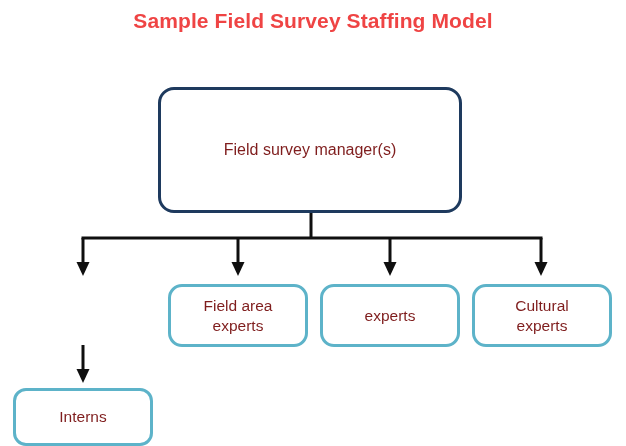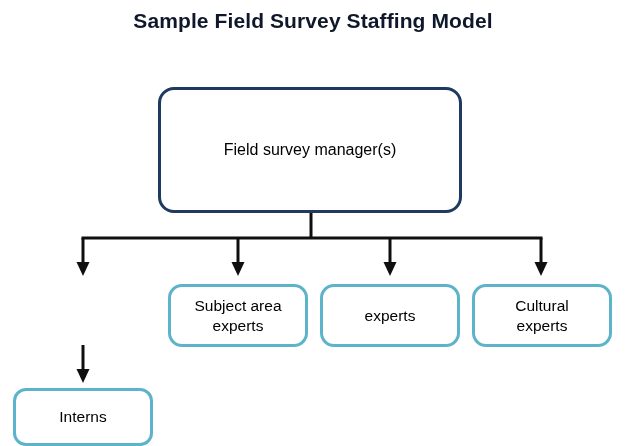--- a/index.html
+++ b/index.html
@@ -13,32 +13,32 @@
   }
   .diagram-title {
     position: absolute;
     top: 9px;
     left: 0;
     width: 100%;
     margin: 0;
     text-align: center;
     font-size: 21px;
     font-weight: 700;
-    color: #0f172a;
+    color: #ef4444;
     letter-spacing: 0.1px;
   }
   .node {
     position: absolute;
     box-sizing: border-box;
     background: #ffffff;
     display: flex;
     align-items: center;
     justify-content: center;
     text-align: center;
-    color: #000000;
+    color: #7f1d1d;
   }
   .node .label { display: block; }
   .node .line { display: block; }
   .node-manager {
     left: 158px; top: 87px;
     width: 304px; height: 126px;
     border: 3px solid #1e3a5e;
     border-radius: 16px;
     font-size: 16px;
   }
@@ -94,21 +94,21 @@
     </g>
   </svg>
 
   <div class="node node-manager">
     <span class="label">Field survey manager(s)</span>
   </div>
 
 
   <div class="node node-child node-child-1">
     <span class="label">
-      <span class="line">Subject area</span>
+      <span class="line">Field area</span>
       <span class="line">experts</span>
     </span>
   </div>
 
   <div class="node node-child node-child-2">
     <span class="label">
       <span class="line">experts</span>
     </span>
   </div>
 

